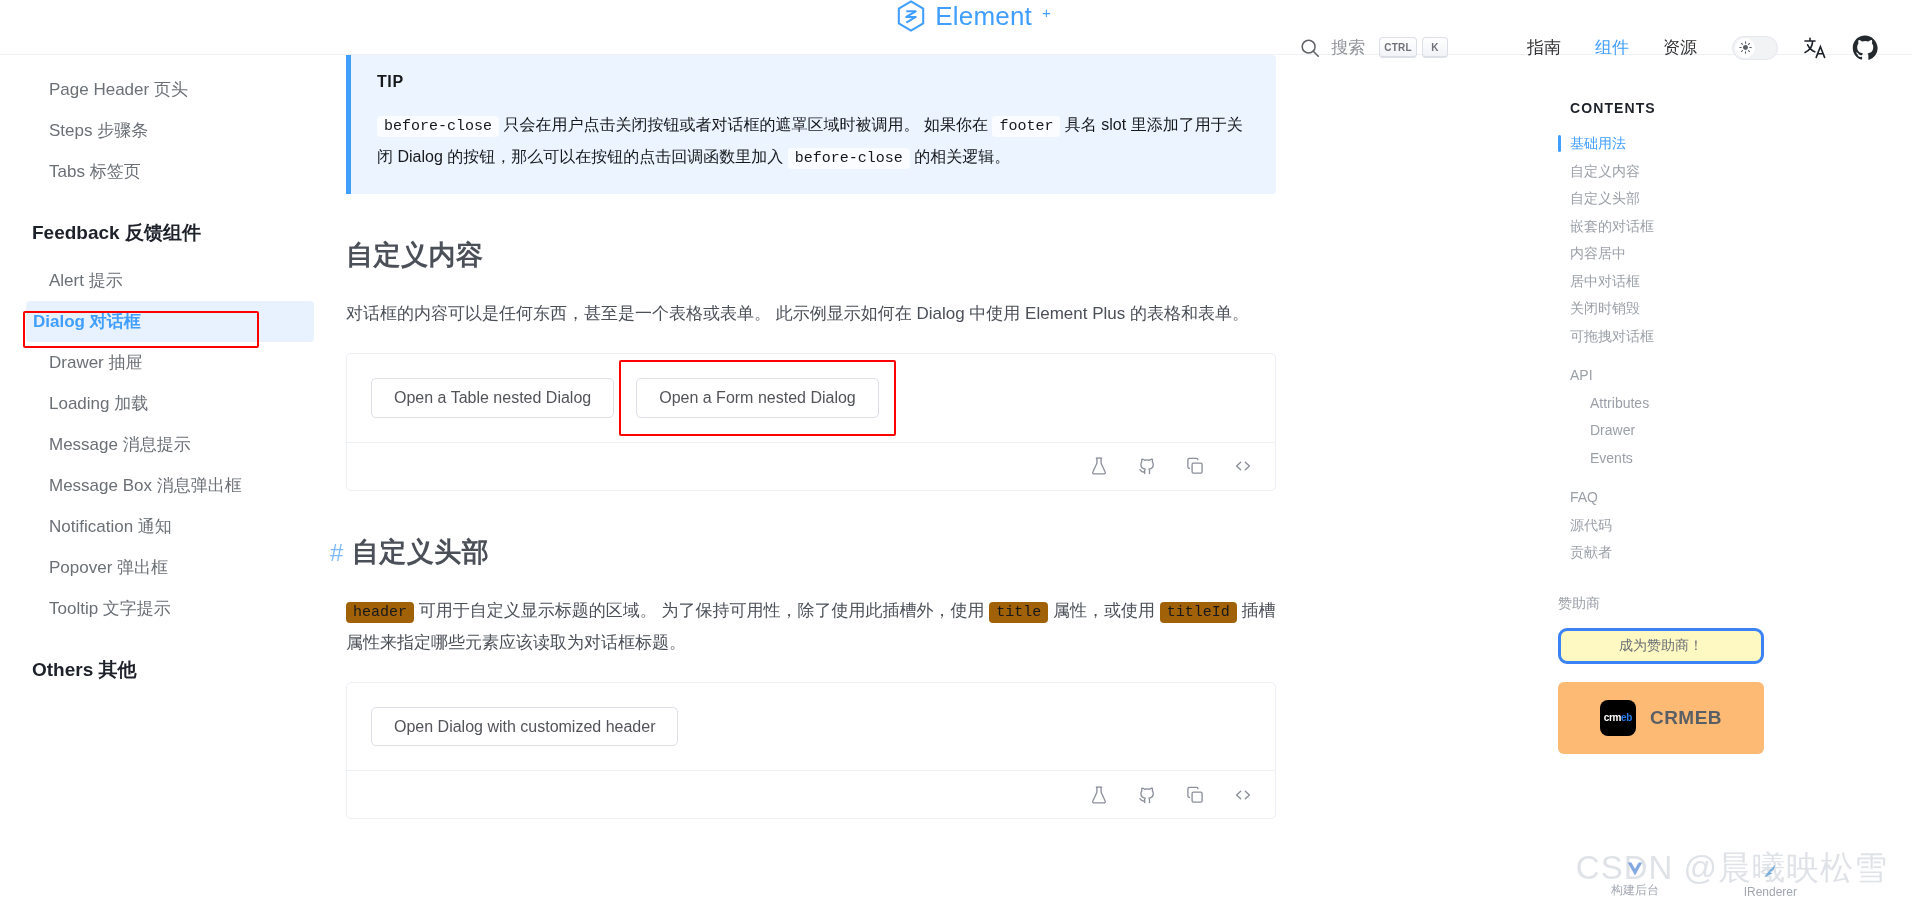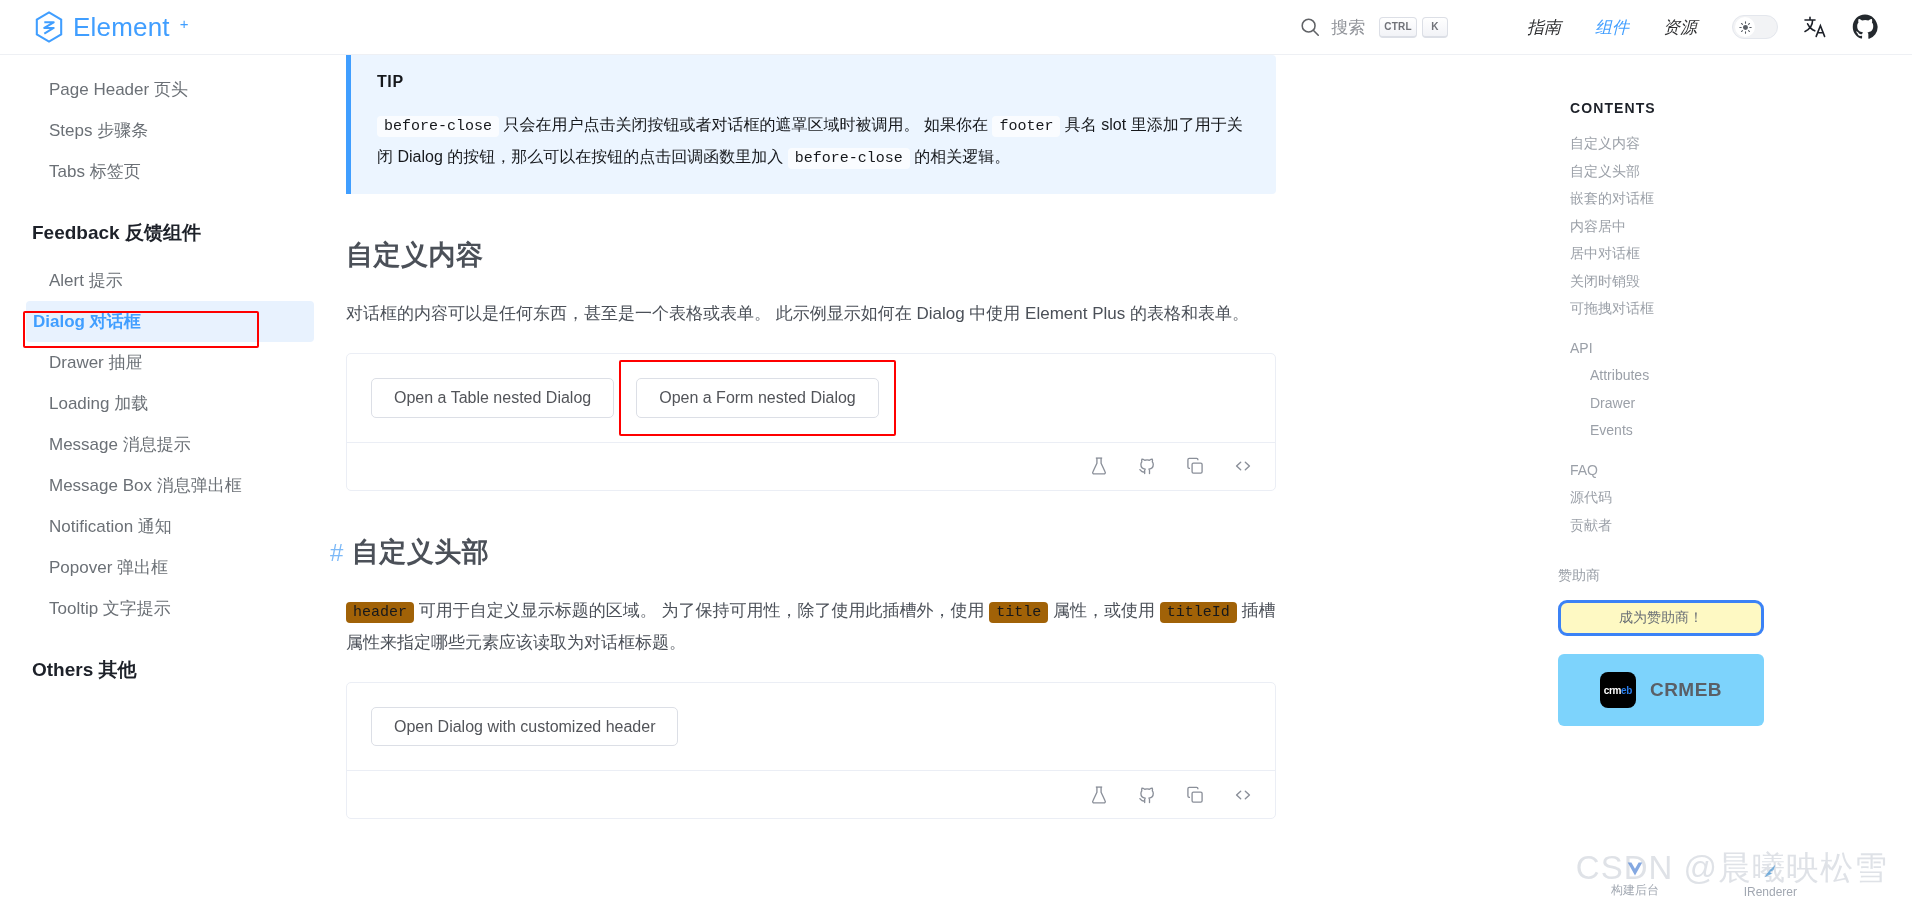--- a/index.html
+++ b/index.html
@@ -11,20 +11,21 @@
   }
   body { position: relative; }
 
   
   .site-header {
     position: absolute; top: 0; left: 0; right: 0; height: 55px;
     background: #ffffff;
     border-bottom: 1px solid #eef0f4;
     display: flex; align-items: center;
     z-index: 30;
+    flex-direction: column;
   }
   .brand { display: flex; align-items: center; margin-left: 34px; gap: 9px; }
   .brand-logo { width: 30px; height: 32px; display: block; }
   .brand-text {
     font-size: 26px; color: #409eff; letter-spacing: .2px;
     font-weight: 400; position: relative;
   }
   .brand-plus {
     font-size: 15px; color: #409eff; vertical-align: super;
     position: relative; top: -4px; left: 1px;
@@ -46,21 +47,21 @@
     border: 1px solid #dcdfe6;
     border-bottom-width: 2px;
     border-radius: 4px;
     font-size: 10px; color: #707278;
     display: flex; align-items: center; justify-content: center;
     font-family: "Liberation Sans", sans-serif;
     font-weight: 600;
     letter-spacing: .3px;
   }
   .kbd.k-wide { min-width: 28px; }
-  .nav-links { display: flex; align-items: center; gap: 0; margin-left: 56px; font-style: italic; }
+  .nav-links { display: flex; align-items: center; gap: 0; margin-left: 56px; }
   .nav-link {
     font-size: 17px; color: #303133; padding: 0 17px; cursor: pointer;
     text-decoration: none;
   }
   .nav-link.active { color: #409eff; }
   .theme-toggle {
     width: 46px; height: 24px; border-radius: 12px;
     background: #f2f3f5; border: 1px solid #e4e7ed;
     position: relative; margin-left: 18px; cursor: pointer;
   }
@@ -198,21 +199,21 @@
   }
   .sponsor-btn {
     margin-top: 15px; width: 206px; height: 36px;
     border: 3px solid #3b82f6; border-radius: 9px;
     background: #fef9c3; color: #6b7076; font-size: 14px;
     display: flex; align-items: center; justify-content: center;
     cursor: pointer; margin-left: -12px;
   }
   .sponsor-card {
     margin-top: 18px; margin-left: -12px;
-    width: 206px; height: 72px; background: #7dd3fc; border-radius: 6px;
+    width: 206px; height: 72px; background: #fdba74; border-radius: 6px;
     display: flex; align-items: center; justify-content: center; gap: 14px;
     cursor: pointer;
   }
   .crmeb-logo {
     width: 36px; height: 36px; background: #000; border-radius: 8px;
     display: flex; align-items: center; justify-content: center;
     font-size: 10px; color: #fff; font-weight: 700; letter-spacing: -.3px;
   }
   .crmeb-logo .b { color: #2a7dea; }
   .crmeb-name { font-size: 19px; font-weight: 700; color: #5a5f66; letter-spacing: .5px; }
@@ -414,20 +415,21 @@
         </span>
       </div>
     </div>
 
   </div>
 </div>
 
 <div class="right-rail">
   <div class="contents-title">CONTENTS</div>
 
+  <div class="toc-item active">基础用法</div>
   <div class="toc-item">自定义内容</div>
   <div class="toc-item">自定义头部</div>
   <div class="toc-item">嵌套的对话框</div>
   <div class="toc-item">内容居中</div>
   <div class="toc-item">居中对话框</div>
   <div class="toc-item">关闭时销毁</div>
   <div class="toc-item">可拖拽对话框</div>
   <div class="toc-item gap-top">API</div>
   <div class="toc-item lvl2">Attributes</div>
   <div class="toc-item lvl2">Drawer</div>

